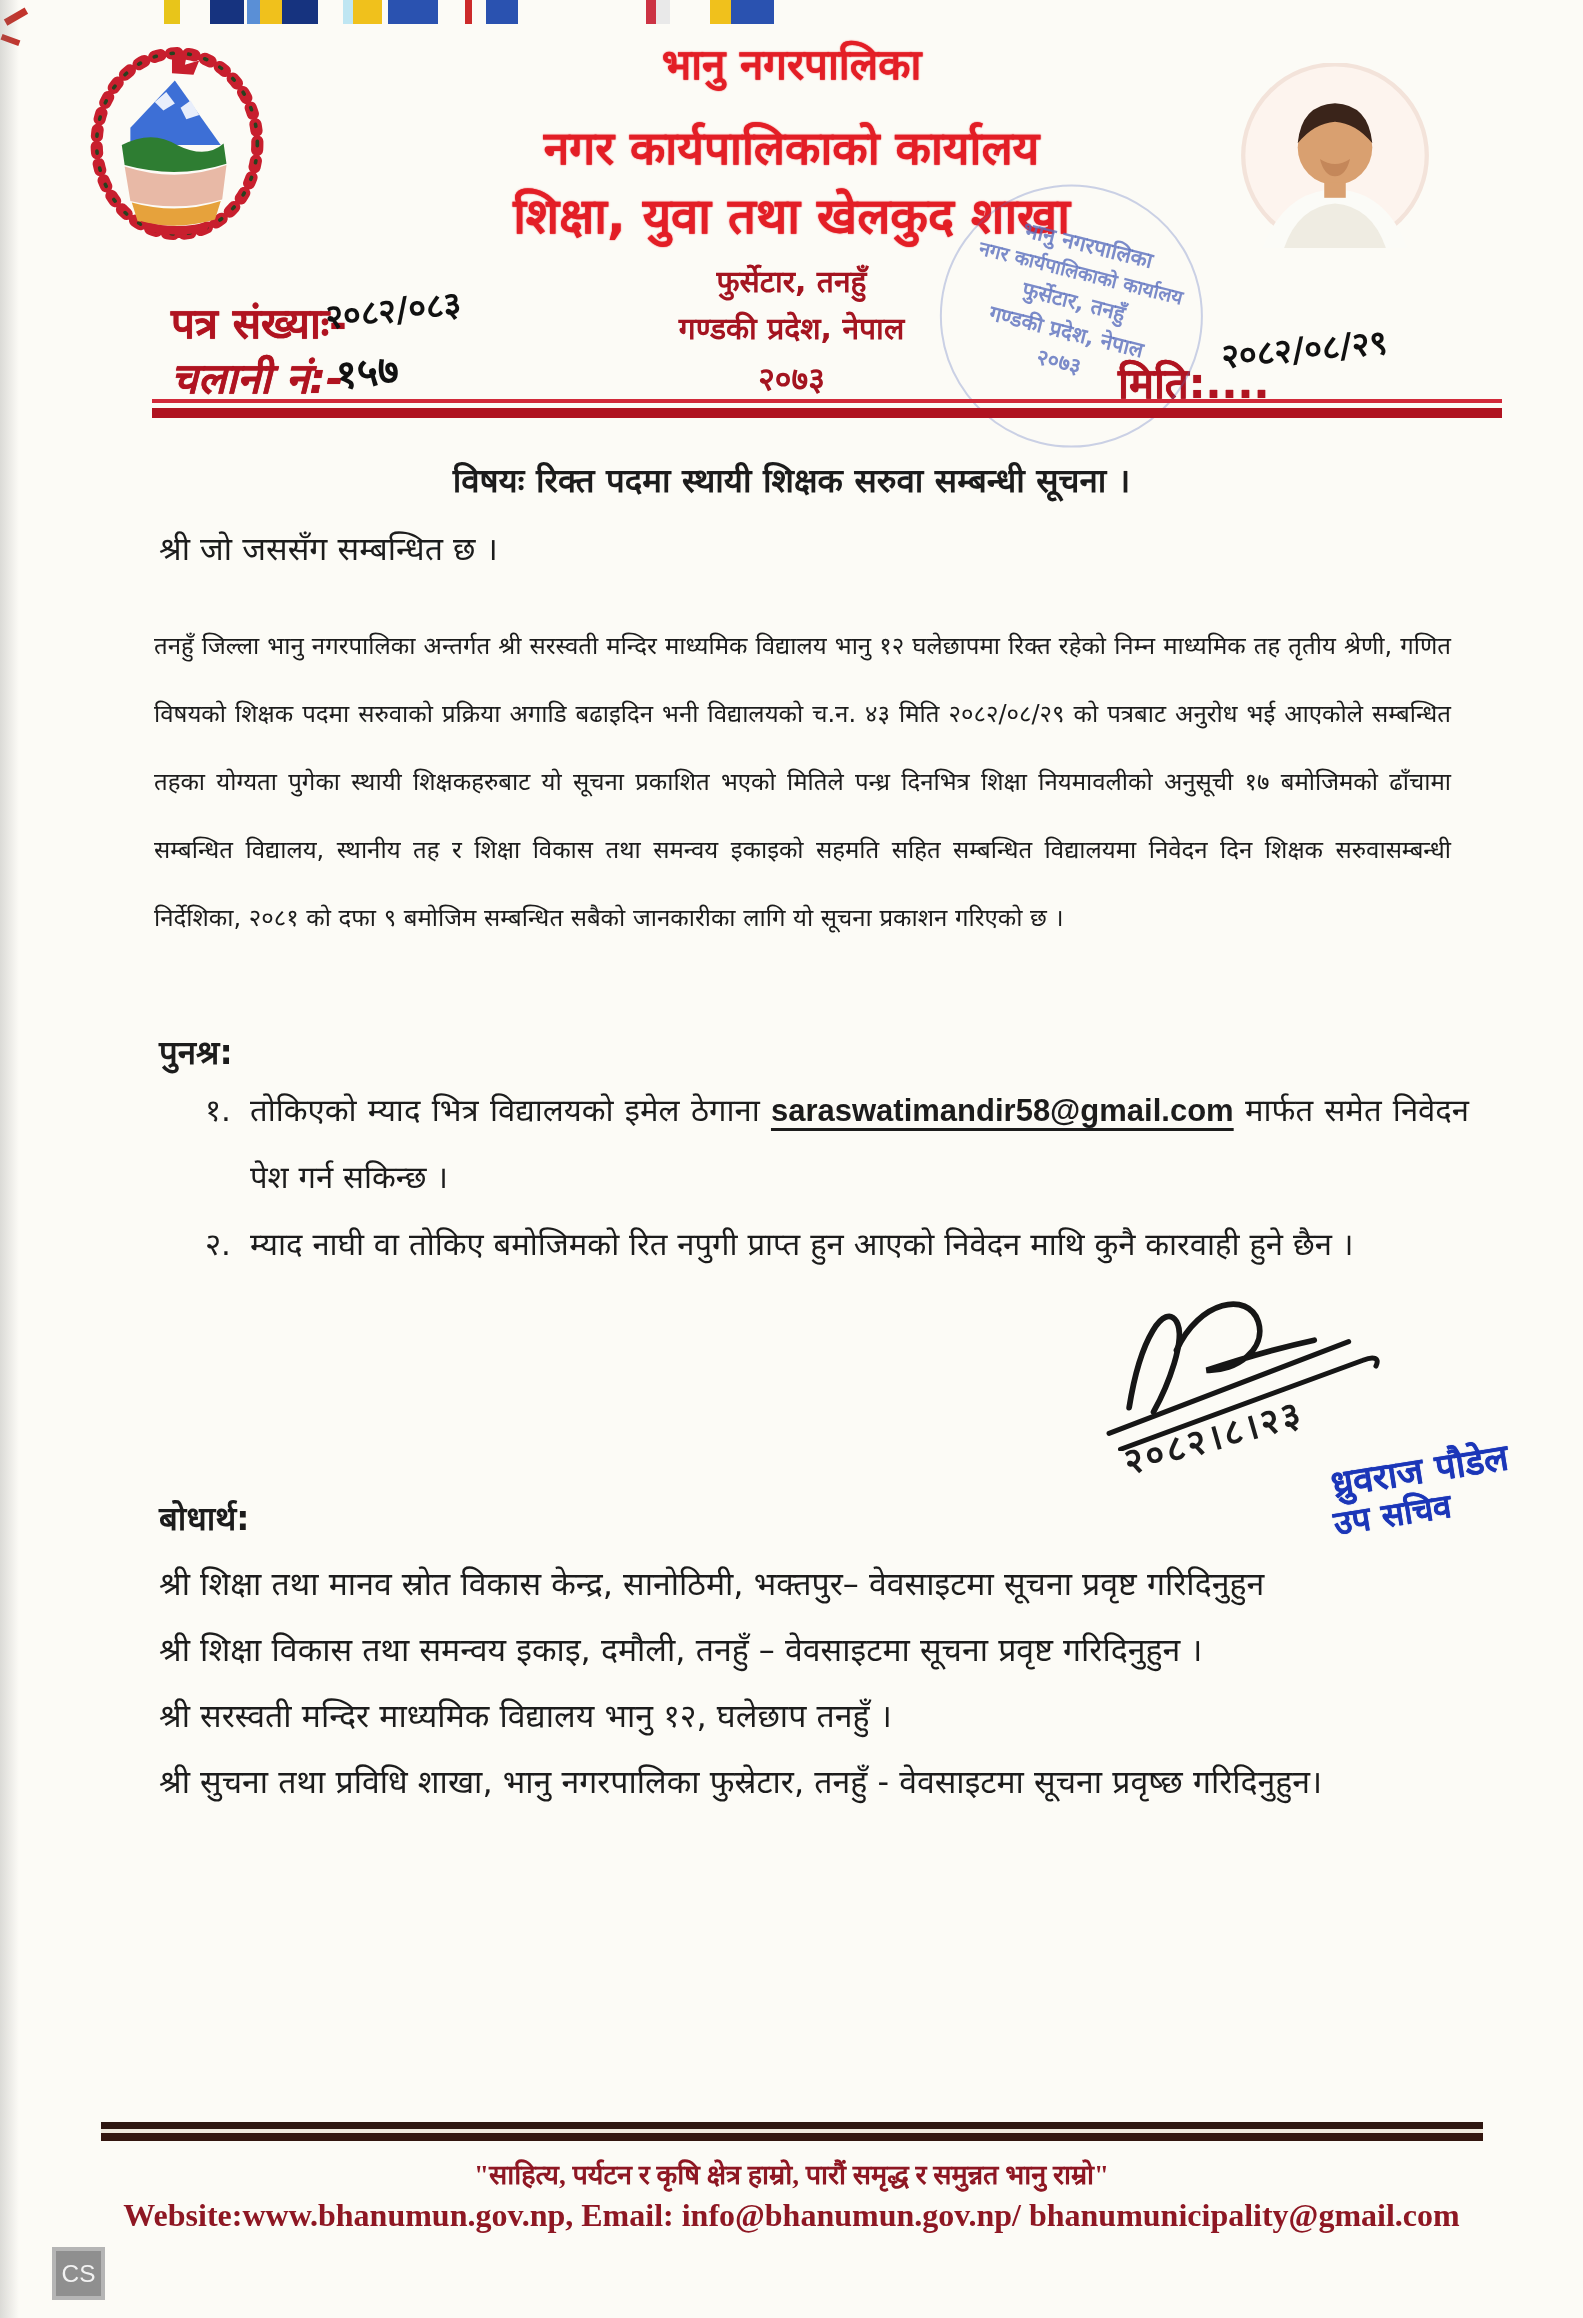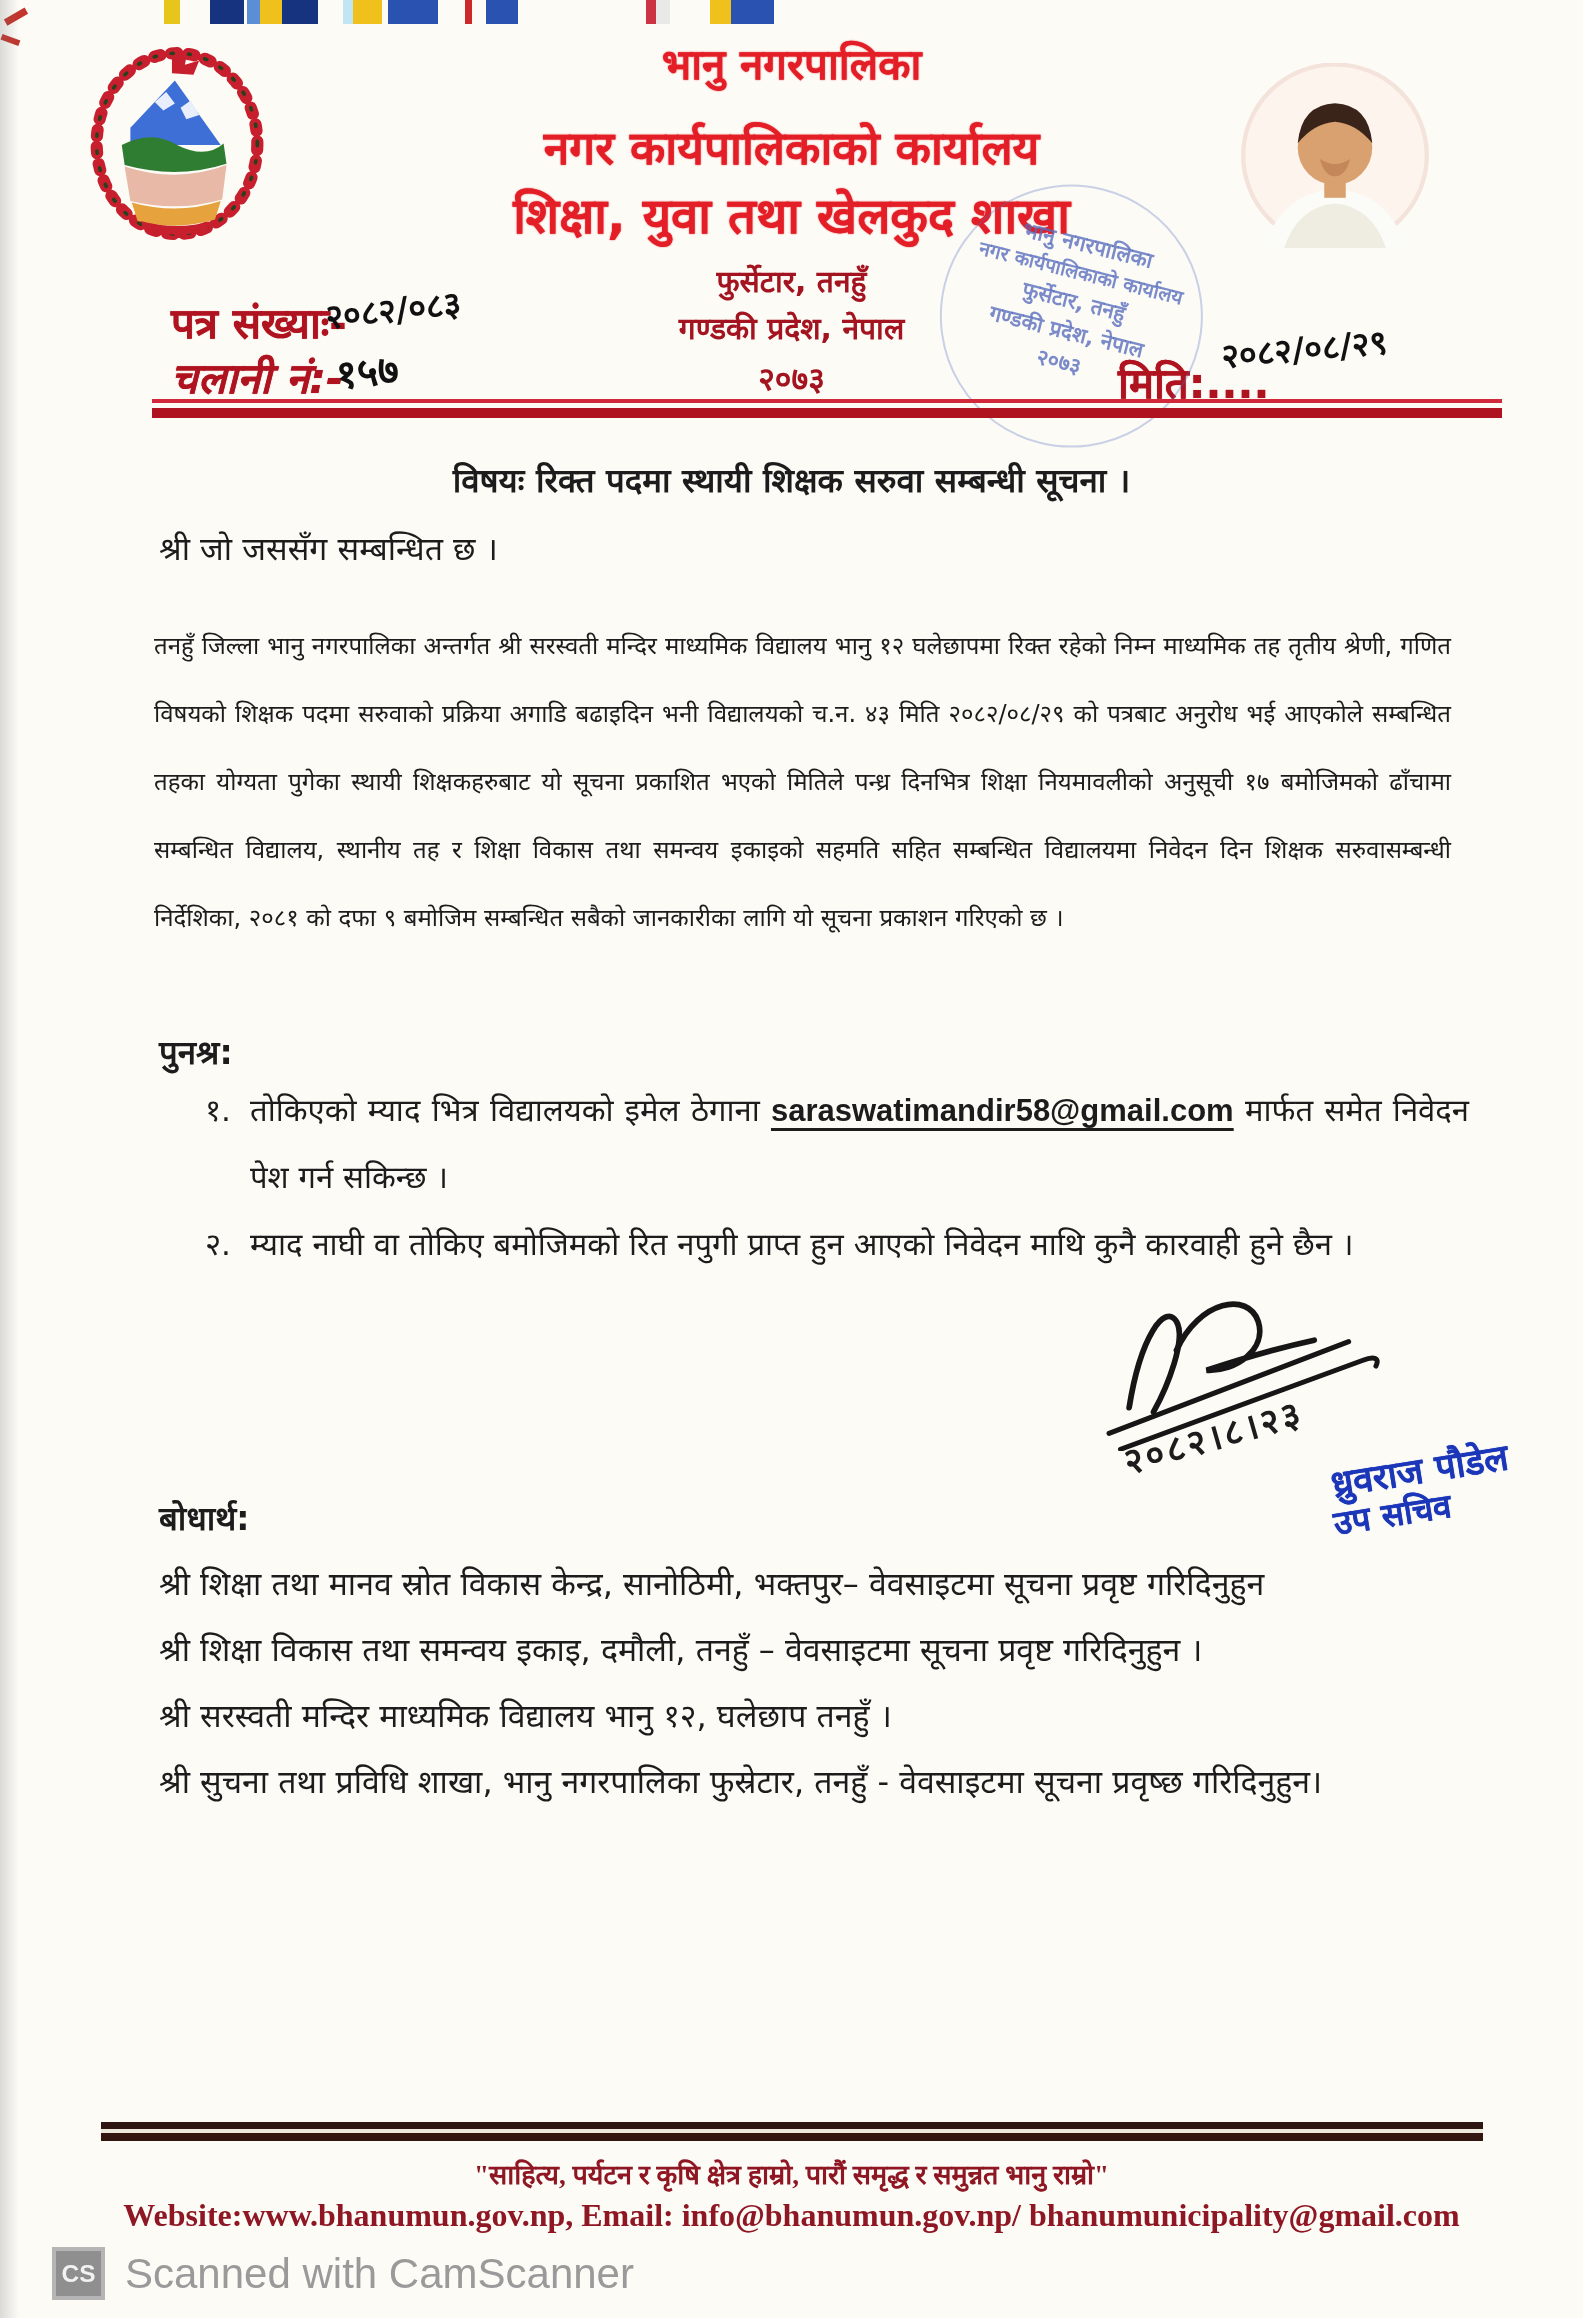--- a/index.html
+++ b/index.html
@@ -83,21 +83,21 @@
   .foot-bar .f2{height:4.3px;background:#efe9dd;}
   .foot-bar .f3{height:8px;background:#33160f;}
   .motto{position:absolute;left:0;top:2155px;width:1583px;text-align:center;
     font-size:27px;font-weight:bold;color:#8e1723;font-family:"Liberation Serif",serif;}
   .contact{position:absolute;left:0;top:2197px;width:1583px;text-align:center;
     font-size:32px;font-weight:bold;color:#8e1723;font-family:"Liberation Serif",serif;}
   
   .cam{position:absolute;left:52px;top:2247px;display:flex;align-items:center;gap:20px;
     color:#9a9a9a;z-index:6;}
   .cam-logo{width:45px;height:45px;background:#8f8f8f;color:#f2f2f2;border:4.3px solid #b5b5b5;
-    display:flex;align-items:center;justify-content:center;font-size:24.4px;font-weight:bold;
+    display:flex;align-items:center;justify-content:center;font-size:24.4px;font-weight:normal;
     font-family:"Liberation Sans",sans-serif;}
   .cam-text{font-size:42px;font-family:"Liberation Sans",sans-serif;}
   
   .mark{position:absolute;background:#c2342c;z-index:4;}
 </style>
 </head>
 <body>
 
 <div class="page">
 
@@ -213,17 +213,16 @@
   <div class="foot-bar">
     <div class="f1"></div>
       <div class="f2"></div>
       <div class="f3"></div>
   </div>
   <div class="motto">"साहित्य, पर्यटन र कृषि क्षेत्र हाम्रो,  पारौं समृद्ध र समुन्नत भानु राम्रो"</div>
   <div class="contact">Website:www.bhanumun.gov.np, Email: info@bhanumun.gov.np/ bhanumunicipality@gmail.com</div>
 
   <div class="cam">
     <div class="cam-logo">CS</div>
-    <div class="cam-text">Scanned with CamScanner</div>
   </div>
 
 </div>
 
 
 </body></html>

